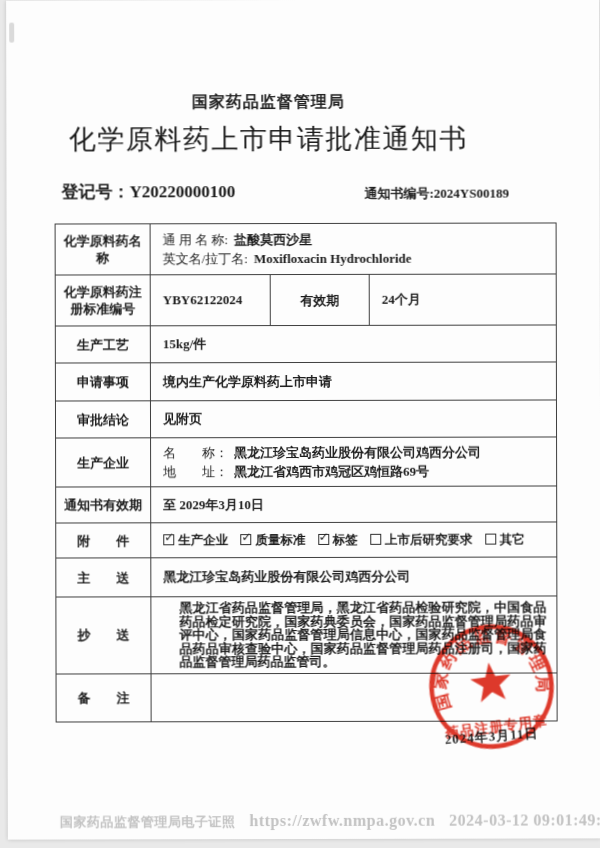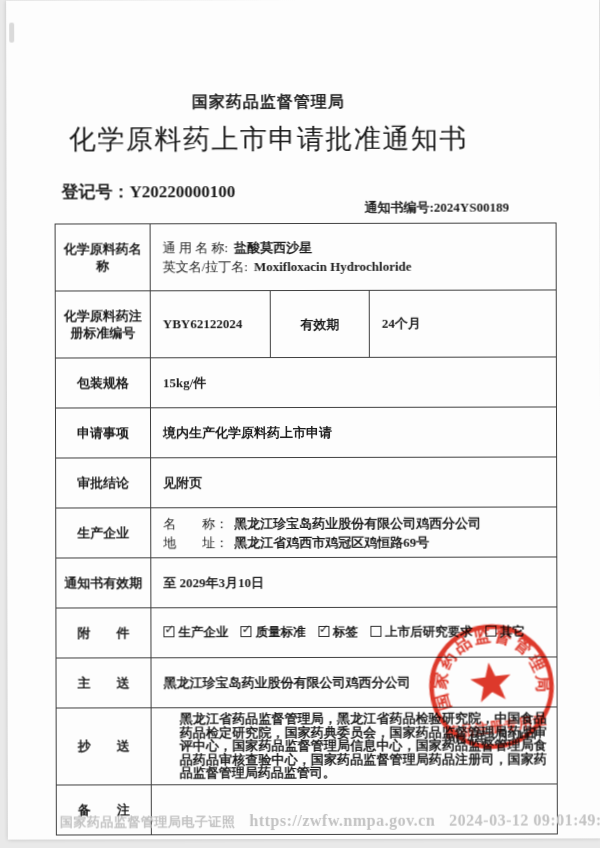--- a/index.html
+++ b/index.html
@@ -30,40 +30,40 @@
   .doc-title {
     position:absolute; left:10px; top:121px; width:504px;
     text-align:center;
     font-size:27px; letter-spacing:1.5px; color:#1a1a1a;
   }
   .reg-block {
     position:absolute; left:55px; top:183px;
     font-size:17px; line-height:18px; font-weight:600;
   }
   .notice-no {
-    position:absolute; left:358px; top:199px;
+    position:absolute; left:358px; top:185px;
     font-size:13px; font-weight:600;
   }
   table.approval {
     position:absolute; left:48px; top:223px;
     width:501px;
     border-collapse:collapse;
     table-layout:fixed;
   }
   table.approval td {
     border:1px solid #3f3f3f;
     vertical-align:middle;
     font-size:13px;
   }
   td.lbl {
     text-align:center;
     font-weight:bold;
     font-size:13.5px;
     line-height:17px;
-    padding:16px 6px;
+    padding:8px 6px;
   }
   td.val { padding:2px 10px 2px 12px; font-weight:600; }
   .fieldline { line-height:19px; white-space:nowrap; }
   .fieldline .flabel { font-weight:normal; margin-right:6px; }
   .cc-text {
     font-size:13px; line-height:13.5px; font-weight:600;
     text-align:justify; padding:2px 0;margin-left:16px;
   }
   .cb-item { white-space:nowrap; margin-right:9px; font-size:12.5px; font-weight:600; }
   .cb {
@@ -126,21 +126,21 @@
         <div class="fieldline"><span class="flabel">英文名/拉丁名:</span><span>Moxifloxacin Hydrochloride</span></div>
       </td>
     </tr>
     <tr style="height:38px">
       <td class="lbl">化学原料药注册标准编号</td>
       <td class="val">YBY62122024</td>
       <td class="lbl">有效期</td>
       <td class="val">24个月</td>
     </tr>
     <tr style="height:37px">
-      <td class="lbl">包装规格</td>
+      <td class="lbl">生产工艺</td>
       <td class="val" colspan="3">15kg/件</td>
     </tr>
     <tr style="height:38px">
       <td class="lbl">申请事项</td>
       <td class="val" colspan="3">境内生产化学原料药上市申请</td>
     </tr>
     <tr style="height:37px">
       <td class="lbl">审批结论</td>
       <td class="val" colspan="3">见附页</td>
     </tr>

